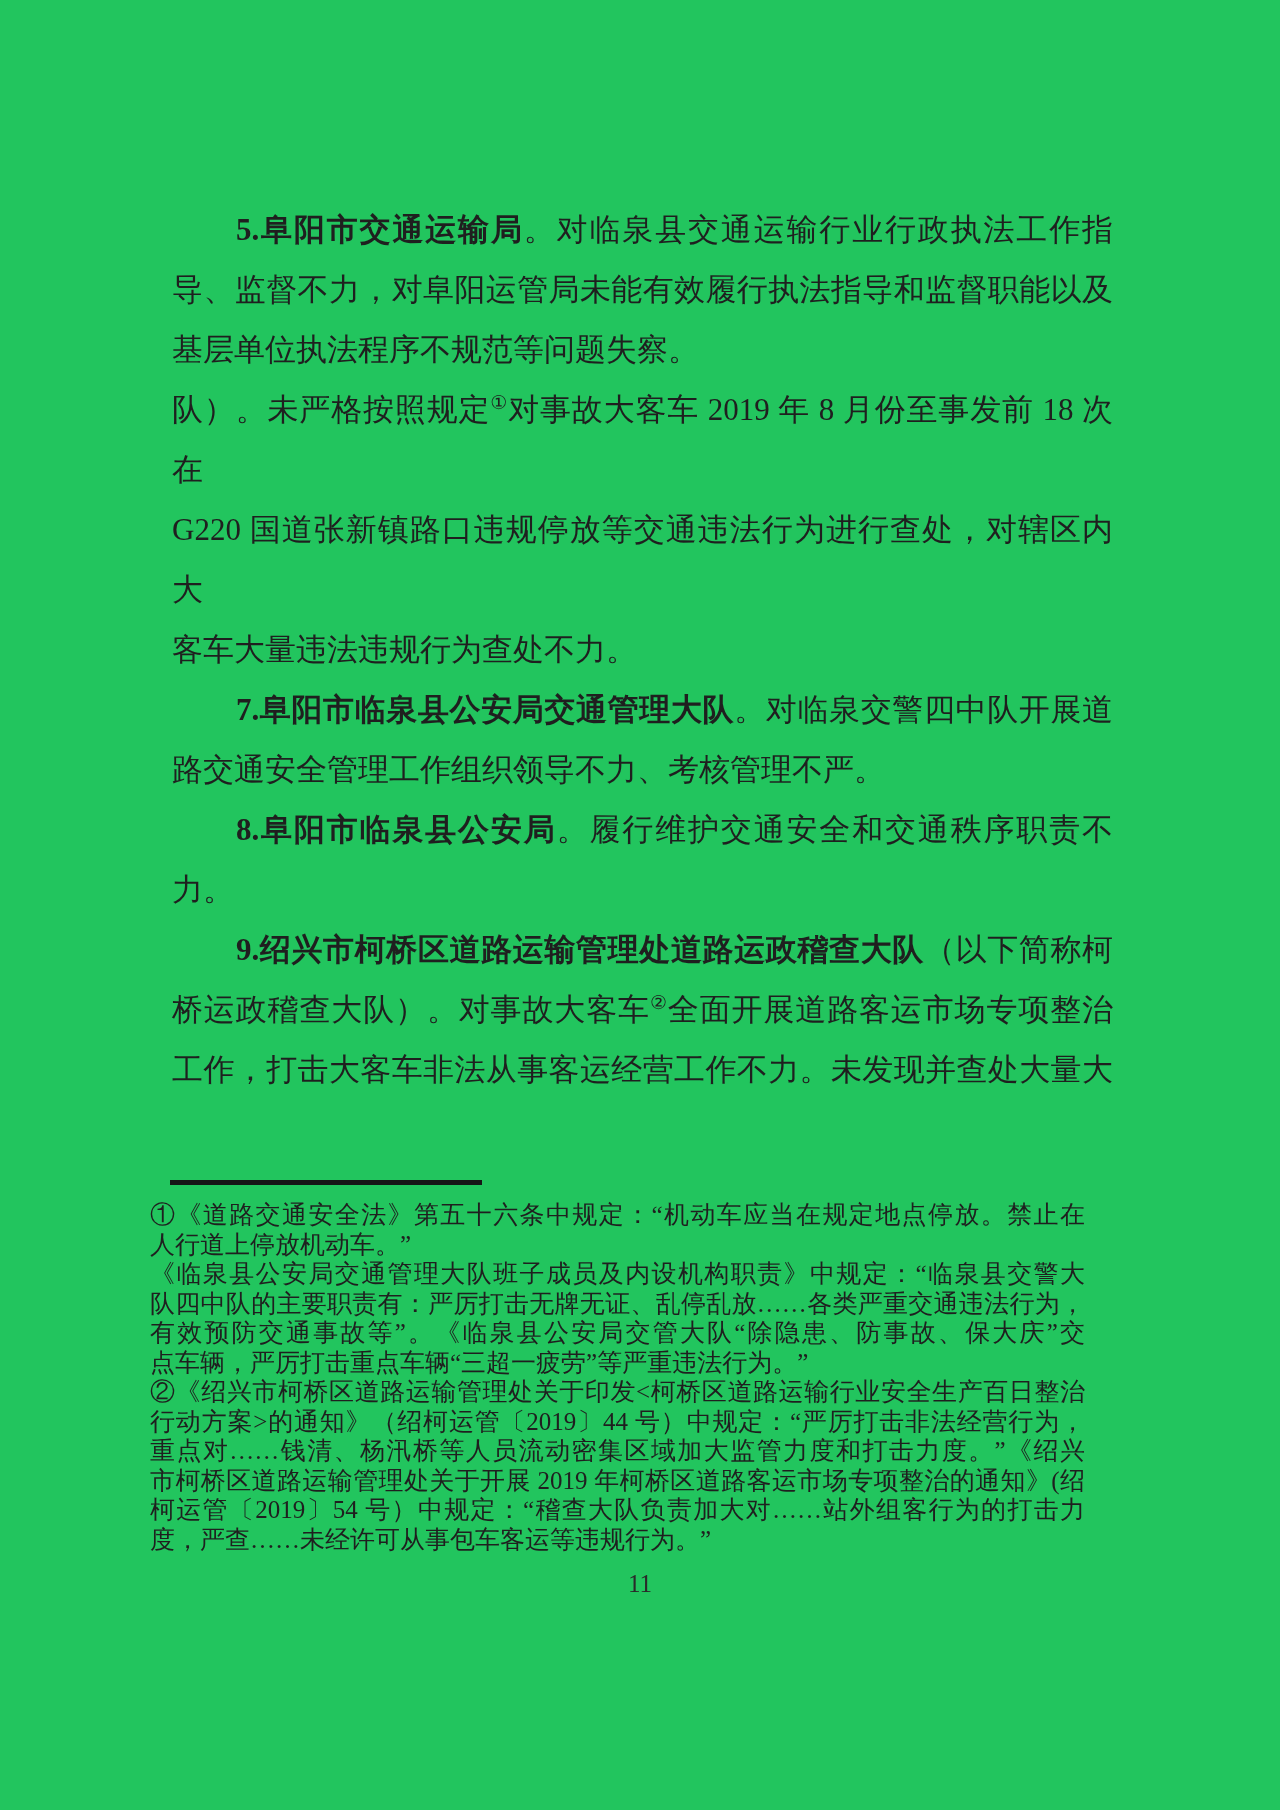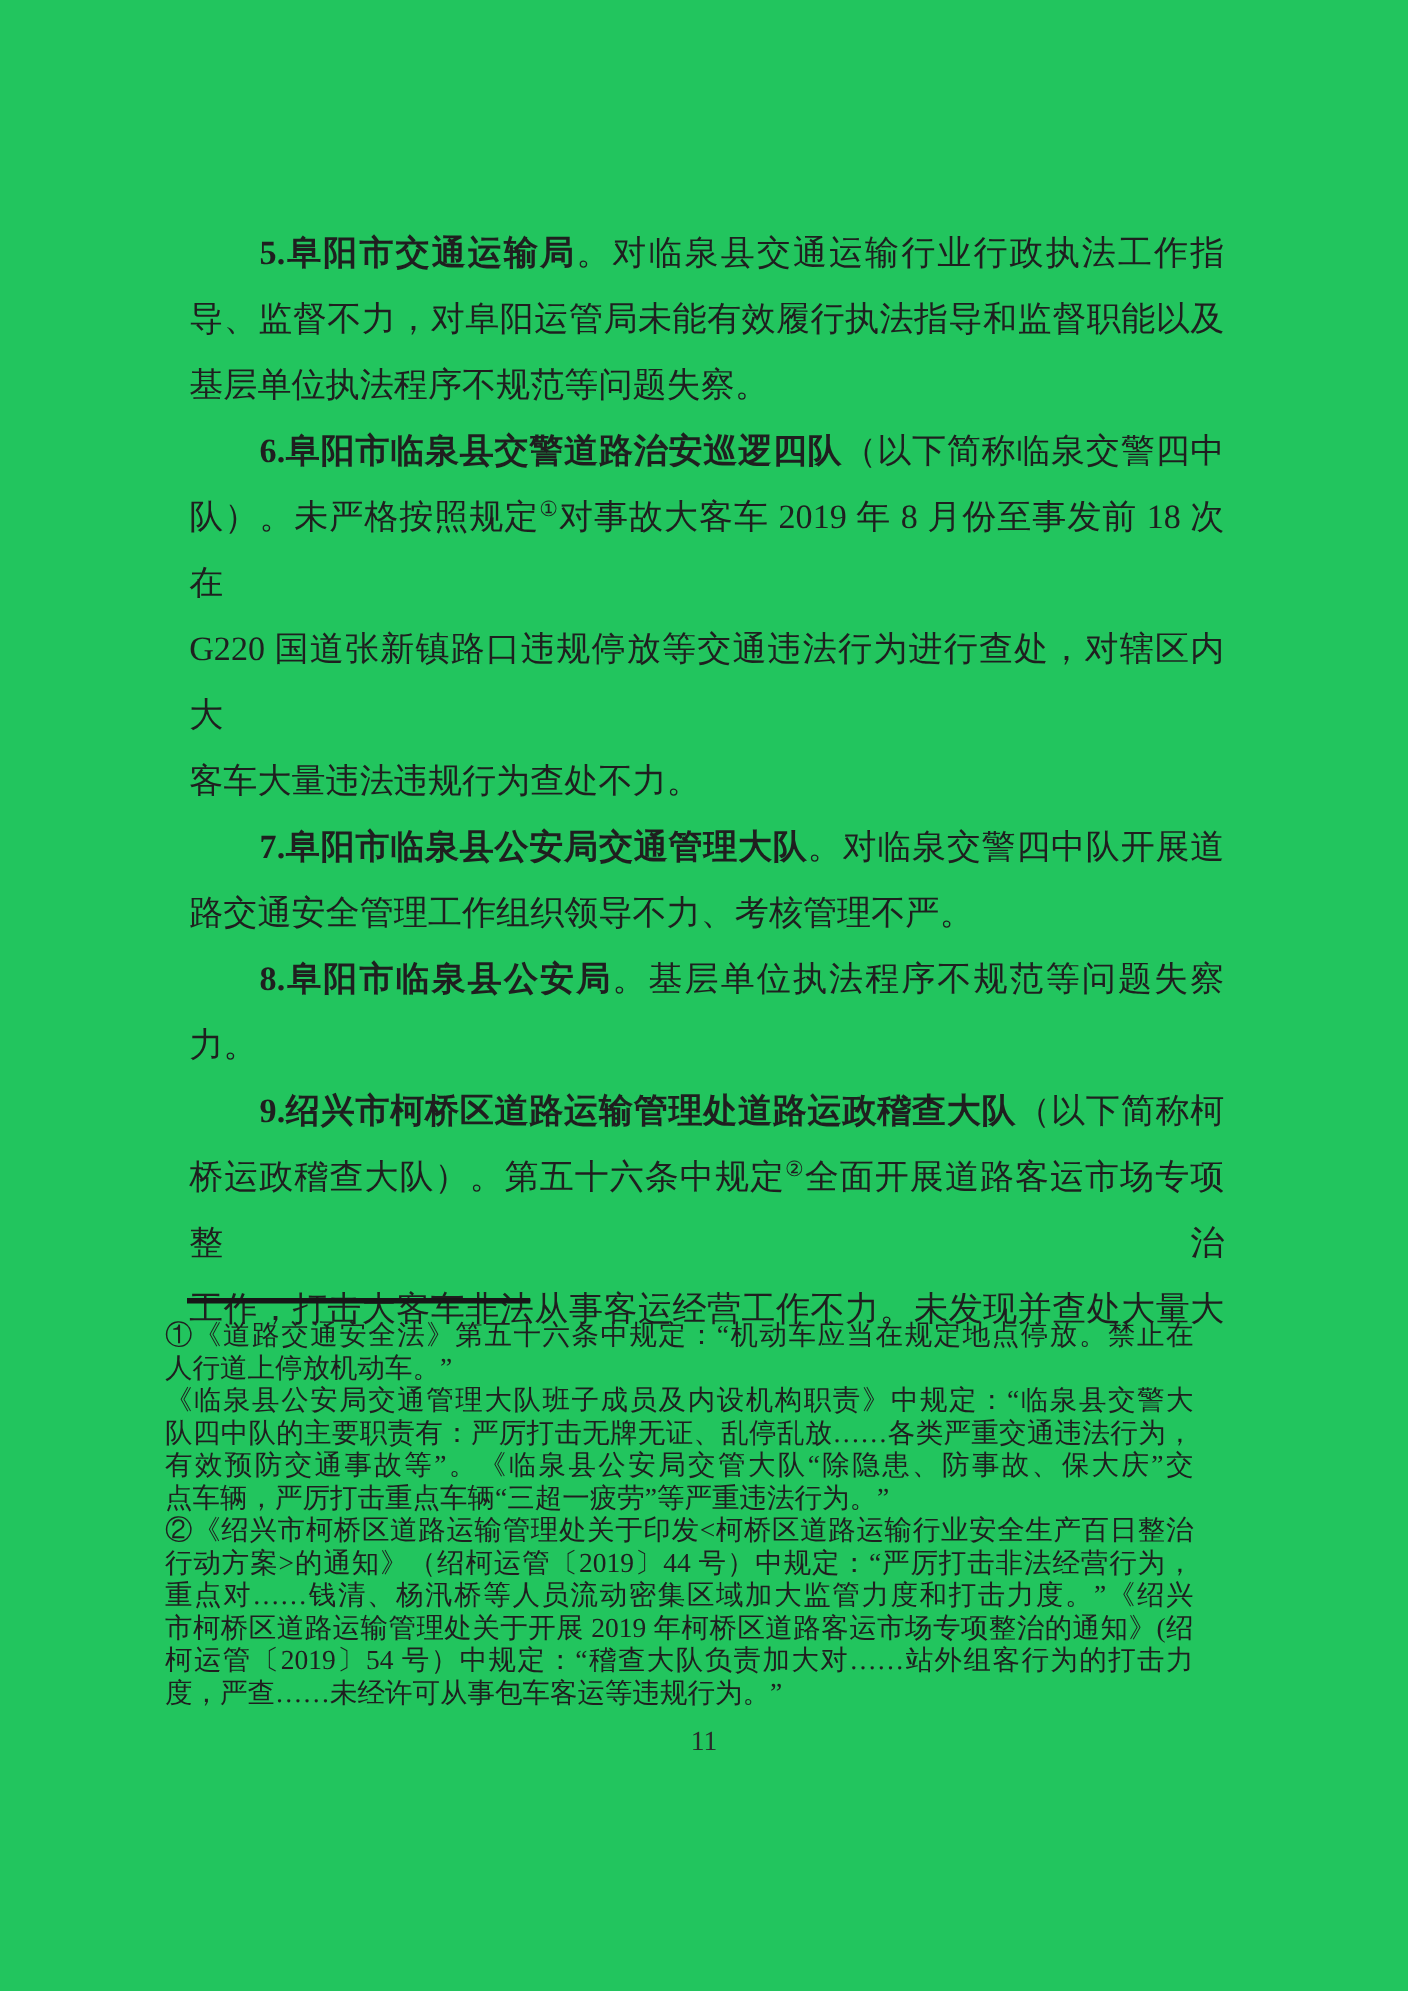--- a/index.html
+++ b/index.html
@@ -61,30 +61,29 @@
 </style>
 </head>
 <body>
 
 <div class="page">
 
   <div class="body-text" id="body-lines">
       <div class="line fill indent"><span class="seg-bold">5.阜阳市交通运输局</span><span>。对临泉县交通运输行业行政执法工作指</span></div>
       <div class="line fill"><span>导、监督不力，对阜阳运管局未能有效履行执法指导和监督职能以及</span></div>
       <div class="line"><span>基层单位执法程序不规范等问题失察。</span></div>
-      <div class="line fill indent"><span class="seg-bold">6.阜阳市临泉县交警道路治安巡逻四队</span><span>（以下简称临泉交警四中</span></div>
       <div class="line fill"><span>队）。未严格按照规定</span><span class="seg-sup">①</span><span>对事故大客车 2019 年 8 月份至事发前 18 次在</span></div>
       <div class="line fill"><span>G220 国道张新镇路口违规停放等交通违法行为进行查处，对辖区内大</span></div>
       <div class="line"><span>客车大量违法违规行为查处不力。</span></div>
       <div class="line fill indent"><span class="seg-bold">7.阜阳市临泉县公安局交通管理大队</span><span>。对临泉交警四中队开展道</span></div>
       <div class="line"><span>路交通安全管理工作组织领导不力、考核管理不严。</span></div>
-      <div class="line fill indent"><span class="seg-bold">8.阜阳市临泉县公安局</span><span>。基层单位执法程序不规范等问题失察</span></div>
+      <div class="line fill indent"><span class="seg-bold">8.阜阳市临泉县公安局</span><span>。履行维护交通安全和交通秩序职责不</span></div>
       <div class="line"><span>力。</span></div>
       <div class="line fill indent"><span class="seg-bold">9.绍兴市柯桥区道路运输管理处道路运政稽查大队</span><span>（以下简称柯</span></div>
-      <div class="line fill"><span>桥运政稽查大队）。第五十六条中规定</span><span class="seg-sup">②</span><span>全面开展道路客运市场专项整治</span></div>
+      <div class="line fill"><span>桥运政稽查大队）。对事故大客车</span><span class="seg-sup">②</span><span>全面开展道路客运市场专项整治</span></div>
       <div class="line fill"><span>工作，打击大客车非法从事客运经营工作不力。未发现并查处大量大</span></div>
     </div>
 
   <div class="footnote-sep"></div>
 
   <div class="footnotes" id="footnote-lines">
       <div class="line fill"><span>①《道路交通安全法》第五十六条中规定：“机动车应当在规定地点停放。禁止在</span></div>
       <div class="line"><span>人行道上停放机动车。”</span></div>
       <div class="line fill"><span>《临泉县公安局交通管理大队班子成员及内设机构职责》中规定：“临泉县交警大</span></div>
       <div class="line fill"><span>队四中队的主要职责有：严厉打击无牌无证、乱停乱放……各类严重交通违法行为，</span></div>

